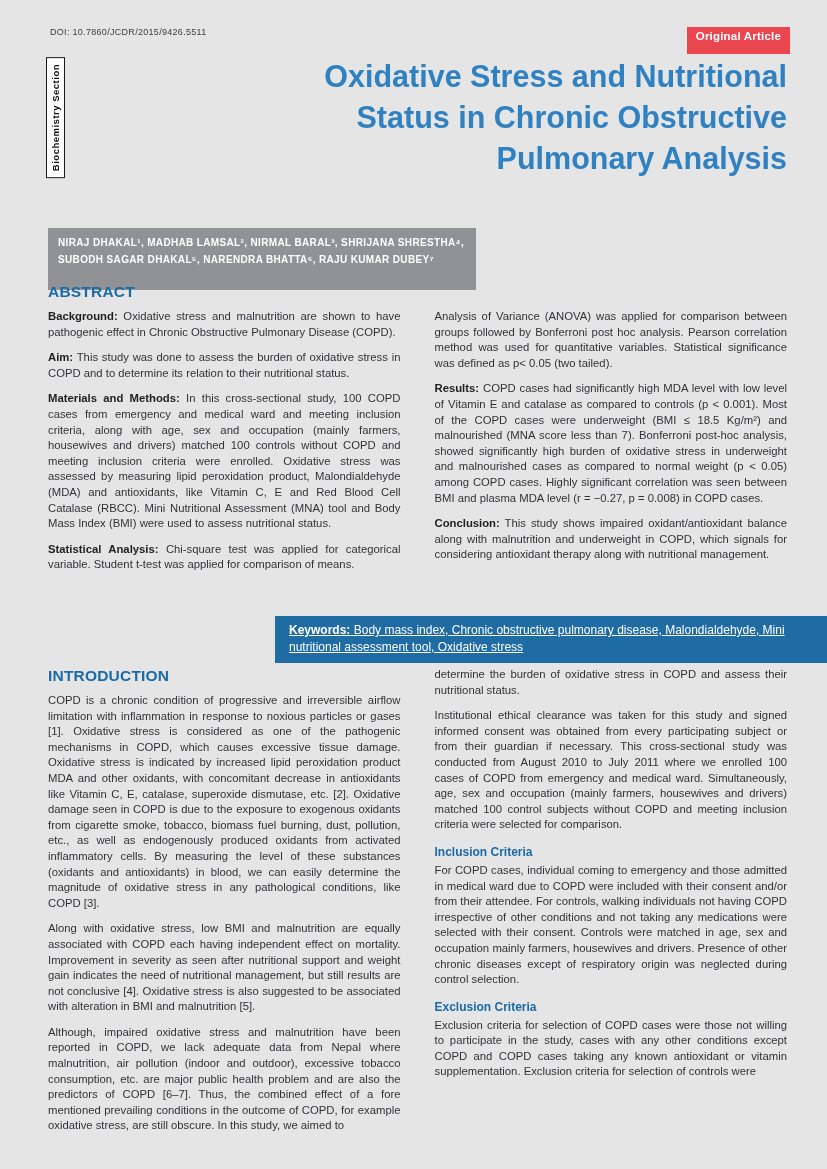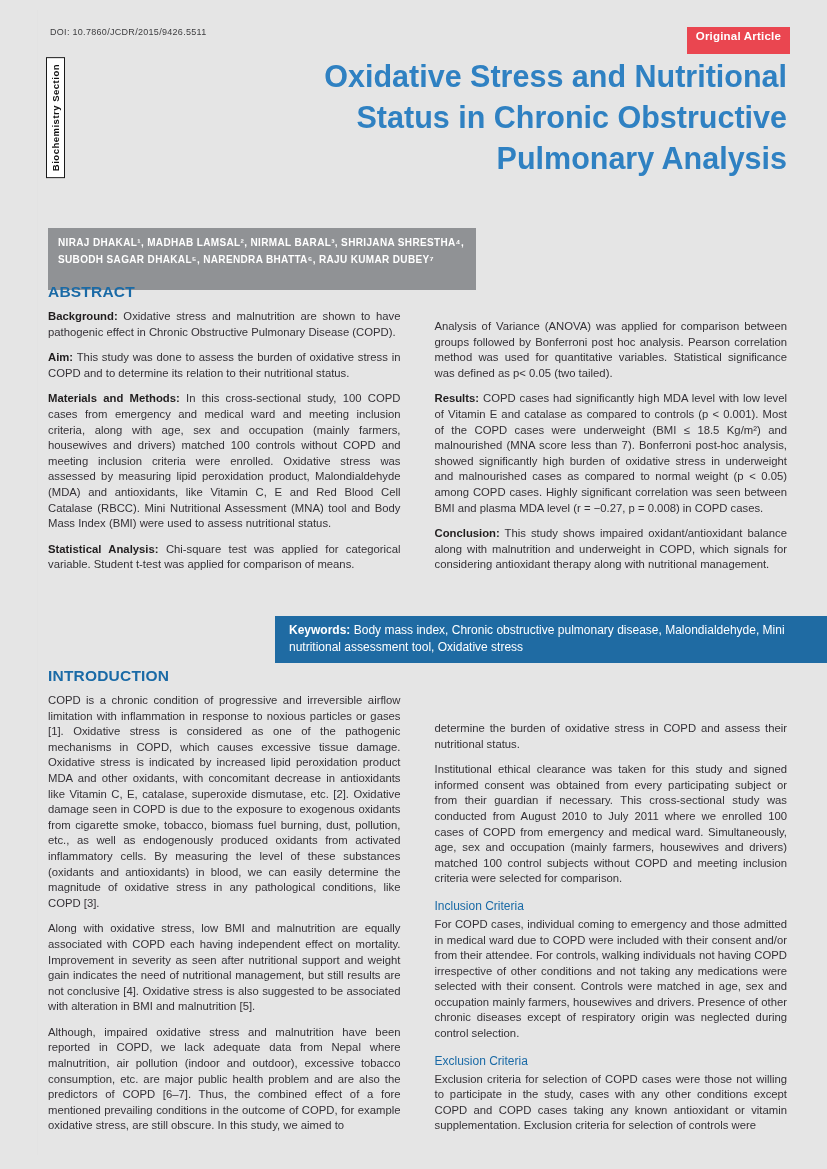--- a/index.html
+++ b/index.html
@@ -40,43 +40,44 @@
     background: #909295; color: #ffffff;
     font-size: 10px; font-weight: bold; letter-spacing: .35px;
     line-height: 16.5px; padding: 7px 10px 22px 10px;
   }
 
   .abstract { position: absolute; top: 283px; left: 48px; right: 40px; }
   h2.sect {
     margin: 0 0 8px 0; color: #1a6aa6;
     font-size: 15.5px; letter-spacing: .2px; font-weight: bold;
   }
-  .cols { display: flex; gap: 34px; align-items: flex-end; }
+  .cols { display: flex; gap: 34px; }
   .col { flex: 1; min-width: 0; }
   p.body {
     margin: 0 0 10px 0;
     font-size: 11.3px; line-height: 15.6px;
     text-align: justify; color: #343136;
   }
   p.body b { color: #201d1e; }
   p.last { margin-bottom: 0; }
 
   .keywords {
     position: absolute; top: 616px; left: 275px; right: 0;
     background: #1f6ba3; color: #ffffff;
     font-size: 12px; line-height: 16.5px;
     padding: 6px 15px 8px 14px;
+    text-decoration: underline;
   }
   .keywords b { font-weight: bold; }
 
   .main { position: absolute; top: 667px; left: 48px; right: 40px; }
   h2.mm { margin: 14px 0 7px 0; }
   h3.sub {
     margin: 12px 0 4px 0; color: #1a6aa6;
-    font-size: 12px; font-weight: normal;
+    font-size: 12px; font-weight: bold;
   }
 
   .footer { position: absolute; left: 50px; right: 0; top: 1131px; height: 20px; }
   .footer .cite { color: #1f6ba3; font-size: 9.8px; letter-spacing: .1px; }
   .footer .pagenum {
     position: absolute; right: 14px; top: -2px;
     background: #1f6ba3; color: #fff;
     font-size: 10px; font-weight: bold;
     padding: 1px 9px 2px 9px;
   }

